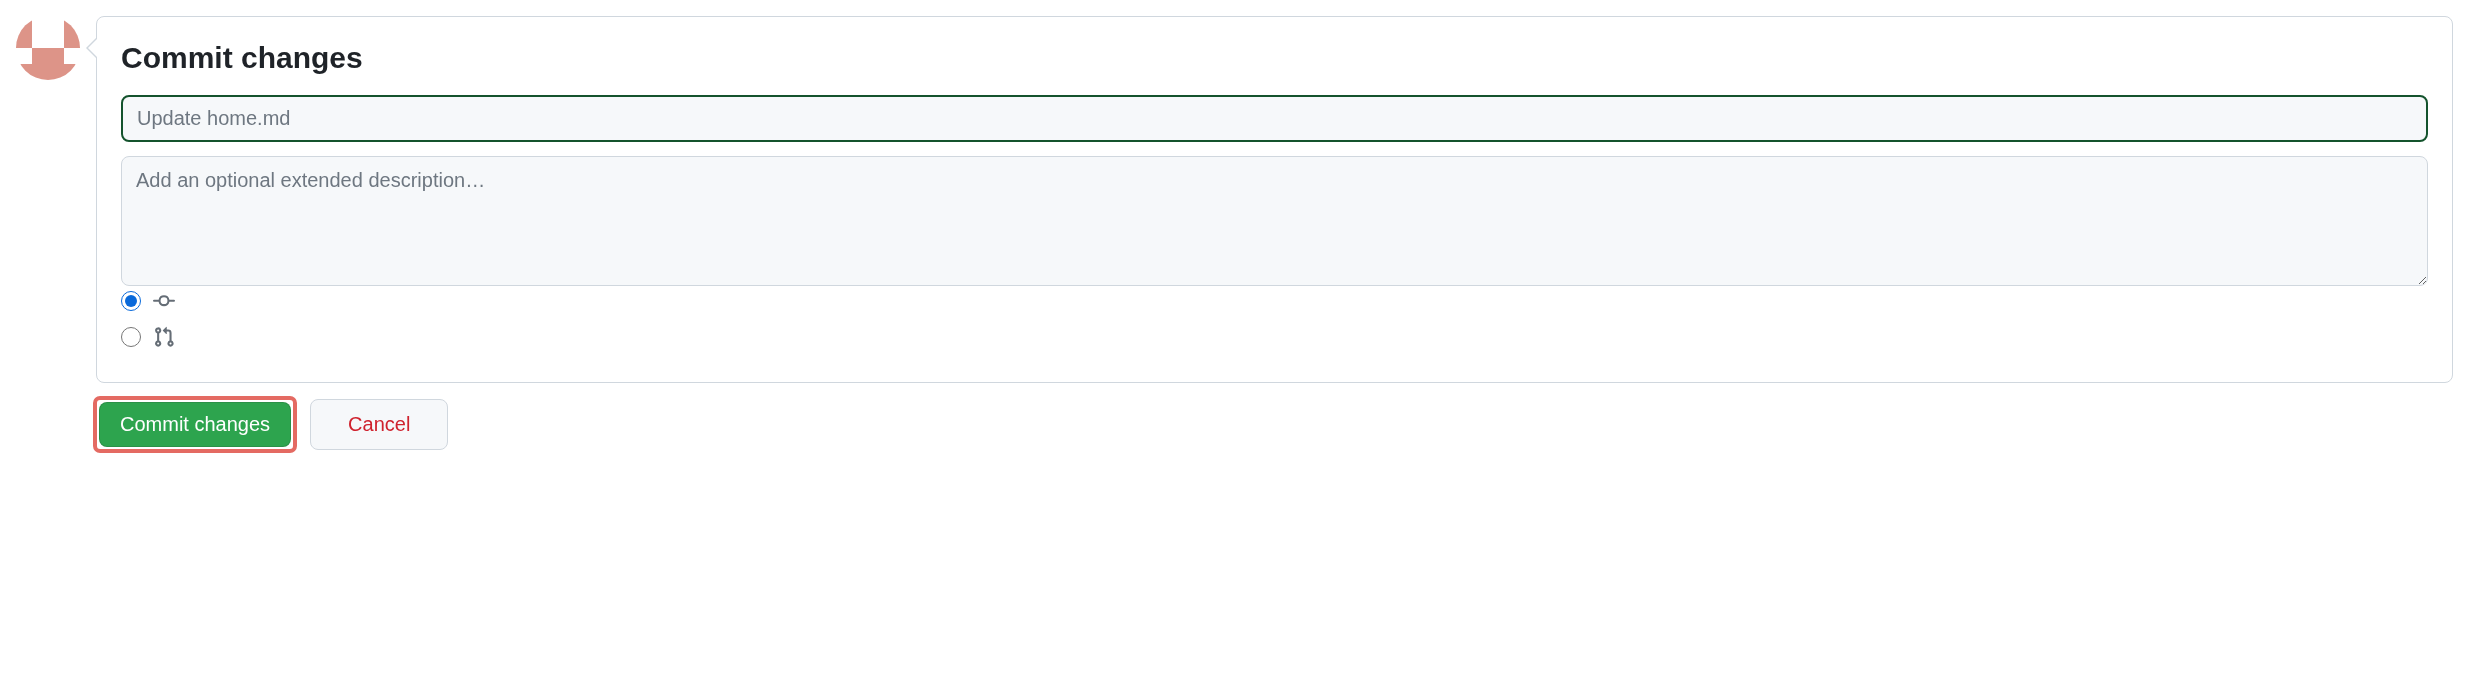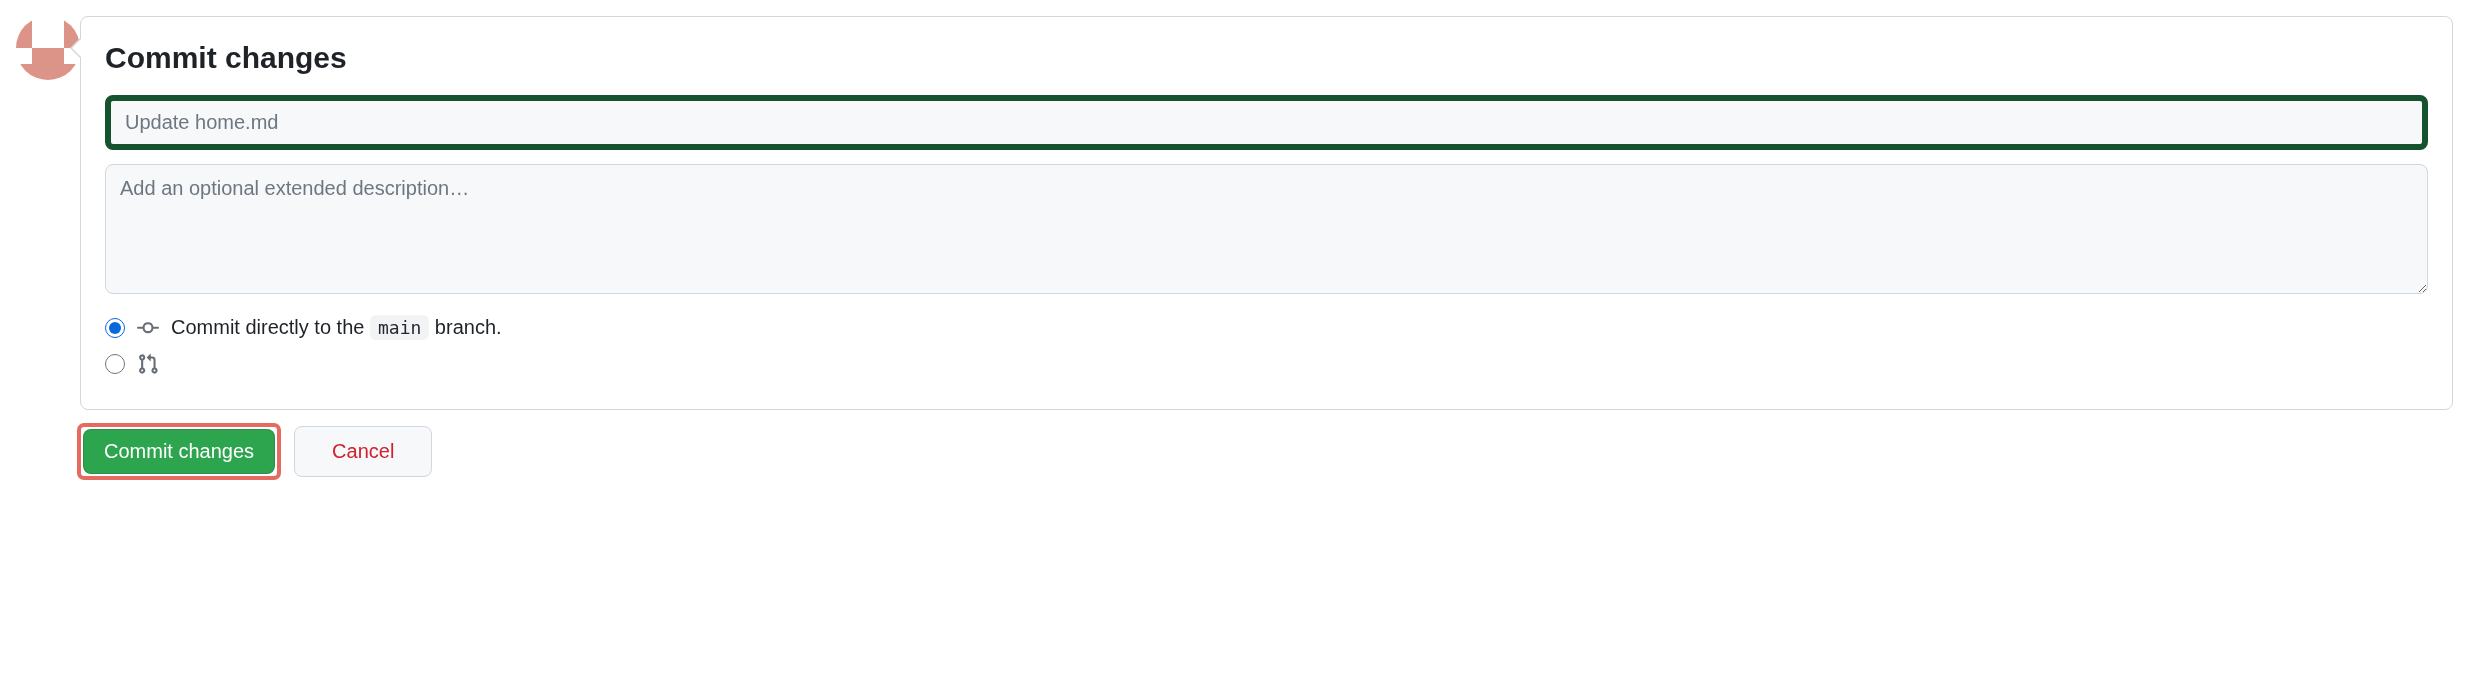--- a/index.html
+++ b/index.html
@@ -8,20 +8,21 @@
       padding: 0;
     }
     body {
       font-family: -apple-system, BlinkMacSystemFont, "Segoe UI", Helvetica, Arial, sans-serif;
       background: #ffffff;
       color: #24292f;
       padding: 16px;
     }
     .container {
       display: flex;
+      gap: 16px;
       align-items: flex-start;
     }
     .avatar {
       width: 64px;
       height: 64px;
       border-radius: 50%;
       flex-shrink: 0;
       background: #ffffff;
       overflow: hidden;
       position: relative;
@@ -70,21 +71,21 @@
     }
     .panel-title {
       font-size: 30px;
       font-weight: 600;
       margin-bottom: 20px;
       color: #1f2328;
     }
     .input-field {
       width: 100%;
       padding: 10px 14px;
-      border: 6px solid #14532d;
+      border: 2px solid #14532d;
       border-radius: 8px;
       background: #f6f8fa;
       font-size: 20px;
       color: #24292f;
       margin-bottom: 14px;
       font-family: inherit;
     }
     .input-field::placeholder {
       color: #6e7781;
     }
@@ -92,21 +93,20 @@
       width: 100%;
       min-height: 130px;
       padding: 12px 14px;
       border: 1px solid #d0d7de;
       border-radius: 8px;
       background: #f6f8fa;
       font-size: 20px;
       color: #24292f;
       font-family: inherit;
       resize: vertical;
-      margin-bottom: 18px;
     }
     .textarea-field::placeholder {
       color: #6e7781;
     }
     .radio-row {
       display: flex;
       align-items: center;
       gap: 12px;
       margin-bottom: 14px;
       font-size: 20px;
@@ -209,23 +209,20 @@
       <input type="text" class="input-field" placeholder="Update home.md" style="">
 
       <textarea class="textarea-field" placeholder="Add an optional extended description…" style=""></textarea>
 
       <label class="radio-row">
         <input type="radio" name="commit-choice" class="radio-input" checked="" style="">
         <span class="radio-icon">
           <svg width="22" height="22" viewBox="0 0 16 16" fill="currentColor">
             <path d="M11.93 8.5a4.002 4.002 0 0 1-7.86 0H.75a.75.75 0 0 1 0-1.5h3.32a4.002 4.002 0 0 1 7.86 0h3.32a.75.75 0 0 1 0 1.5Zm-1.43-.75a2.5 2.5 0 1 0-5 0 2.5 2.5 0 0 0 5 0Z"></path>
           </svg>
-        </span>
-        <span class="radio-label-text">
-          <span>Commit directly to the </span><span class="branch-code">main</span><span> branch.</span>
         </span>
       </label>
 
       <label class="radio-row">
         <input type="radio" name="commit-choice" class="radio-input" style="">
         <span class="radio-icon">
           <svg width="22" height="22" viewBox="0 0 16 16" fill="currentColor">
             <path d="M1.5 3.25a2.25 2.25 0 1 1 3 2.122v5.256a2.251 2.251 0 1 1-1.5 0V5.372A2.25 2.25 0 0 1 1.5 3.25Zm5.677-.177L9.573.677A.25.25 0 0 1 10 .854V2.5h1A2.5 2.5 0 0 1 13.5 5v5.628a2.251 2.251 0 1 1-1.5 0V5a1 1 0 0 0-1-1h-1v1.646a.25.25 0 0 1-.427.177L7.177 3.427a.25.25 0 0 1 0-.354ZM3.75 2.5a.75.75 0 1 0 0 1.5.75.75 0 0 0 0-1.5Zm0 9.5a.75.75 0 1 0 0 1.5.75.75 0 0 0 0-1.5Zm8.25.75a.75.75 0 1 0 1.5 0 .75.75 0 0 0-1.5 0Z"></path>
           </svg>
         </span>

